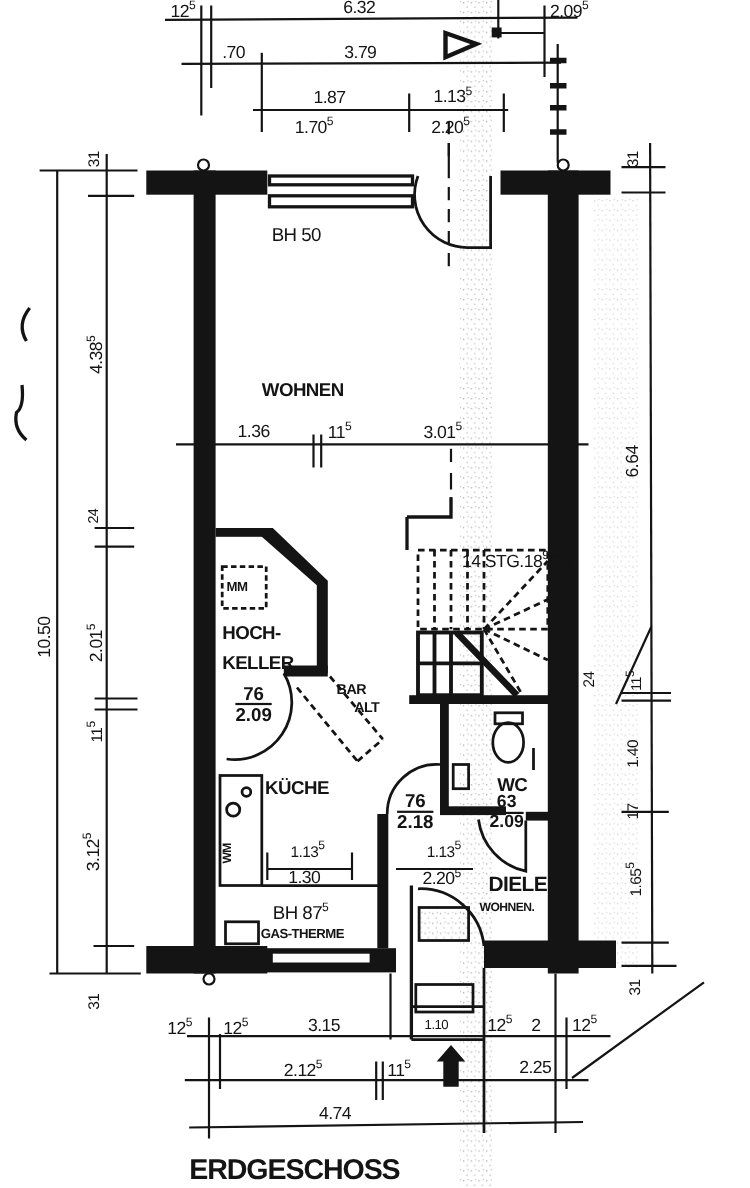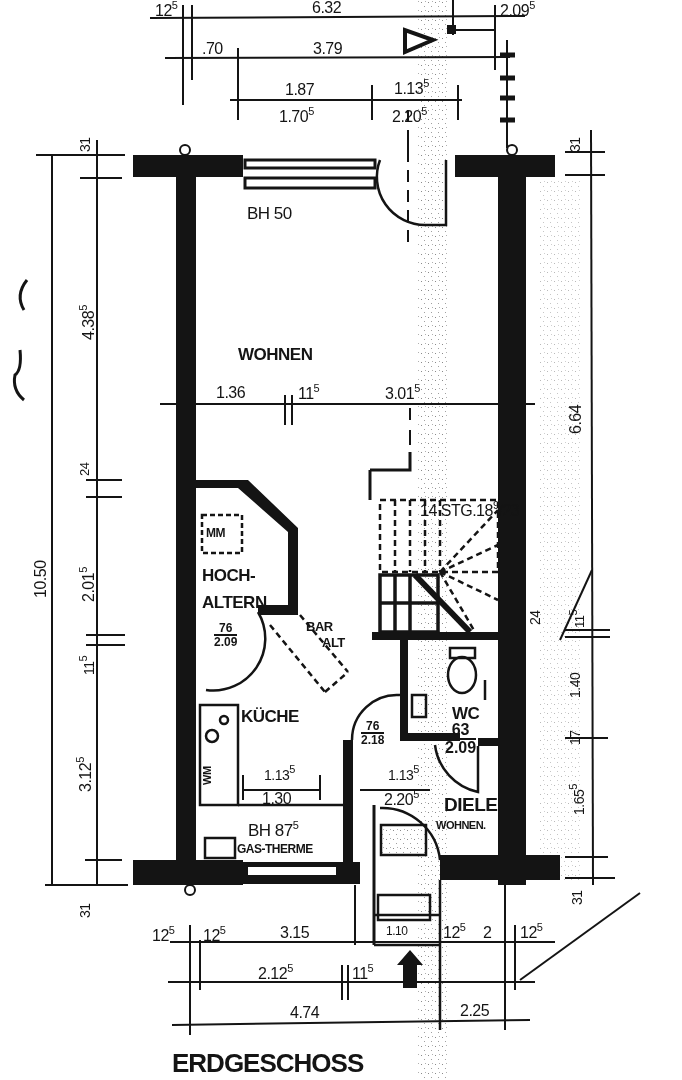--- a/index.html
+++ b/index.html
@@ -7,21 +7,21 @@
          font-family: "Liberation Sans", "DejaVu Sans", sans-serif; color: #111; }
   #plan { position: absolute; left: 0; top: 0; }
   .lbl { position: absolute; font-family: "Liberation Sans", sans-serif; color: #141414;
          white-space: nowrap; line-height: 1; }
   .room { font-weight: bold; font-size: 17px; letter-spacing: -0.5px; }
   .dim { font-size: 16px; letter-spacing: -0.5px; }
   .small { font-size: 13px; font-weight: bold; letter-spacing: -0.5px; }
   .vert { transform-origin: left top; transform: rotate(-90deg); }
   .sup { font-size: 11px; vertical-align: 7px; }
   .title { font-weight: bold; font-size: 26px; letter-spacing: -1px; }
-  .frac { display: inline-block; text-align: center; font-size: 12px; font-weight: bold; }
+  .frac { display: inline-block; text-align: center; font-size: 17px; font-weight: bold; }
   .frac .num { display: block; border-bottom: 2px solid #141414; padding: 0 2px; }
   .frac .den { display: block; }
 </style>
 </head>
 <body>
 
 <svg id="plan" width="682" height="1080" viewBox="0 0 682 1080">
   <defs>
     <pattern id="noise" width="7" height="9" patternUnits="userSpaceOnUse">
       <rect x="1" y="2" width="1" height="1" fill="#8a8a8a"></rect>
@@ -219,21 +219,21 @@
     <line x1="505" y1="885" x2="505" y2="1030"></line>
     <line x1="515" y1="925" x2="515" y2="990"></line>
   </g>
 
   <path d="M27 280 Q 15 295 24 310" fill="none" stroke="#141414" stroke-width="3"></path>
   <path d="M20 350 Q 22 370 15 375 Q 12 390 24 400" fill="none" stroke="#141414" stroke-width="3"></path>
 </svg>
 
 <div class="lbl room" style="left:238px;top:346px;">WOHNEN</div>
 <div class="lbl room" style="left:202px;top:567px;">HOCH-</div>
-<div class="lbl room" style="left:202px;top:594px;">ALTERN</div>
+<div class="lbl room" style="left:202px;top:594px;">KELLER</div>
 <div class="lbl room" style="left:241px;top:708px;">KÜCHE</div>
 <div class="lbl room" style="left:452px;top:705px;">WC</div>
 <div class="lbl room" style="left:444px;top:795px;font-size:19px;">DIELE</div>
 <div class="lbl small" style="left:436px;top:820px;font-size:11px;">WOHNEN.</div>
 <div class="lbl small" style="left:306px;top:620px;">BAR</div>
 <div class="lbl small" style="left:322px;top:636px;">ALT</div>
 <div class="lbl small" style="left:237px;top:843px;font-size:12px;">GAS-THERME</div>
 <div class="lbl small" style="left:206px;top:527px;font-size:12px;">MM</div>
 <div class="lbl small vert" style="left:202px;top:785px;font-size:11px;">WM</div>
 
@@ -254,21 +254,21 @@
     <span class="num">63</span>
     <span class="den">2.09</span>
   </div>
 
 <div class="lbl dim" style="left:155px;top:0px;"><span>12</span><span class="sup">5</span></div>
 <div class="lbl dim" style="left:312px;top:0px;">6.32</div>
 <div class="lbl dim" style="left:500px;top:0px;"><span>2.09</span><span class="sup">5</span></div>
 <div class="lbl dim" style="left:202px;top:41px;">.70</div>
 <div class="lbl dim" style="left:313px;top:41px;">3.79</div>
 <div class="lbl dim" style="left:285px;top:82px;">1.87</div>
-<div class="lbl dim" style="left:279px;top:106px;"><span>1.70</span><span class="sup">5</span></div>
+<div class="lbl dim" style="left:268px;top:106px;"><span>1.70</span><span class="sup">5</span></div>
 <div class="lbl dim" style="left:394px;top:78px;"><span>1.13</span><span class="sup">5</span></div>
 <div class="lbl dim" style="left:392px;top:106px;"><span>2.20</span><span class="sup">5</span></div>
 
 <div class="lbl dim" style="left:216px;top:385px;">1.36</div>
 <div class="lbl dim" style="left:298px;top:383px;"><span>11</span><span class="sup">5</span></div>
 <div class="lbl dim" style="left:385px;top:383px;"><span>3.01</span><span class="sup">5</span></div>
 <div class="lbl dim" style="left:264px;top:764px;font-size:14px;"><span>1.13</span><span class="sup">5</span></div>
 <div class="lbl dim" style="left:262px;top:791px;">1.30</div>
 <div class="lbl dim" style="left:388px;top:764px;font-size:14px;"><span>1.13</span><span class="sup">5</span></div>
 <div class="lbl dim" style="left:384px;top:789px;"><span>2.20</span><span class="sup">5</span></div>
@@ -293,16 +293,16 @@
 
 <div class="lbl dim" style="left:152px;top:925px;"><span>12</span><span class="sup">5</span></div>
 <div class="lbl dim" style="left:203px;top:925px;"><span>12</span><span class="sup">5</span></div>
 <div class="lbl dim" style="left:280px;top:925px;">3.15</div>
 <div class="lbl dim" style="left:386px;top:925px;font-size:12px;">1.10</div>
 <div class="lbl dim" style="left:443px;top:922px;"><span>12</span><span class="sup">5</span></div>
 <div class="lbl dim" style="left:483px;top:925px;">2</div>
 <div class="lbl dim" style="left:520px;top:922px;"><span>12</span><span class="sup">5</span></div>
 <div class="lbl dim" style="left:258px;top:963px;"><span>2.12</span><span class="sup">5</span></div>
 <div class="lbl dim" style="left:352px;top:963px;"><span>11</span><span class="sup">5</span></div>
-<div class="lbl dim" style="left:460px;top:963px;margin-top:40px;">2.25</div>
+<div class="lbl dim" style="left:472px;top:963px;">2.25</div>
 <div class="lbl dim" style="left:290px;top:1005px;">4.74</div>
 
 <div class="lbl title" style="left:172px;top:1050px;">ERDGESCHOSS</div>
 
 </body></html>

